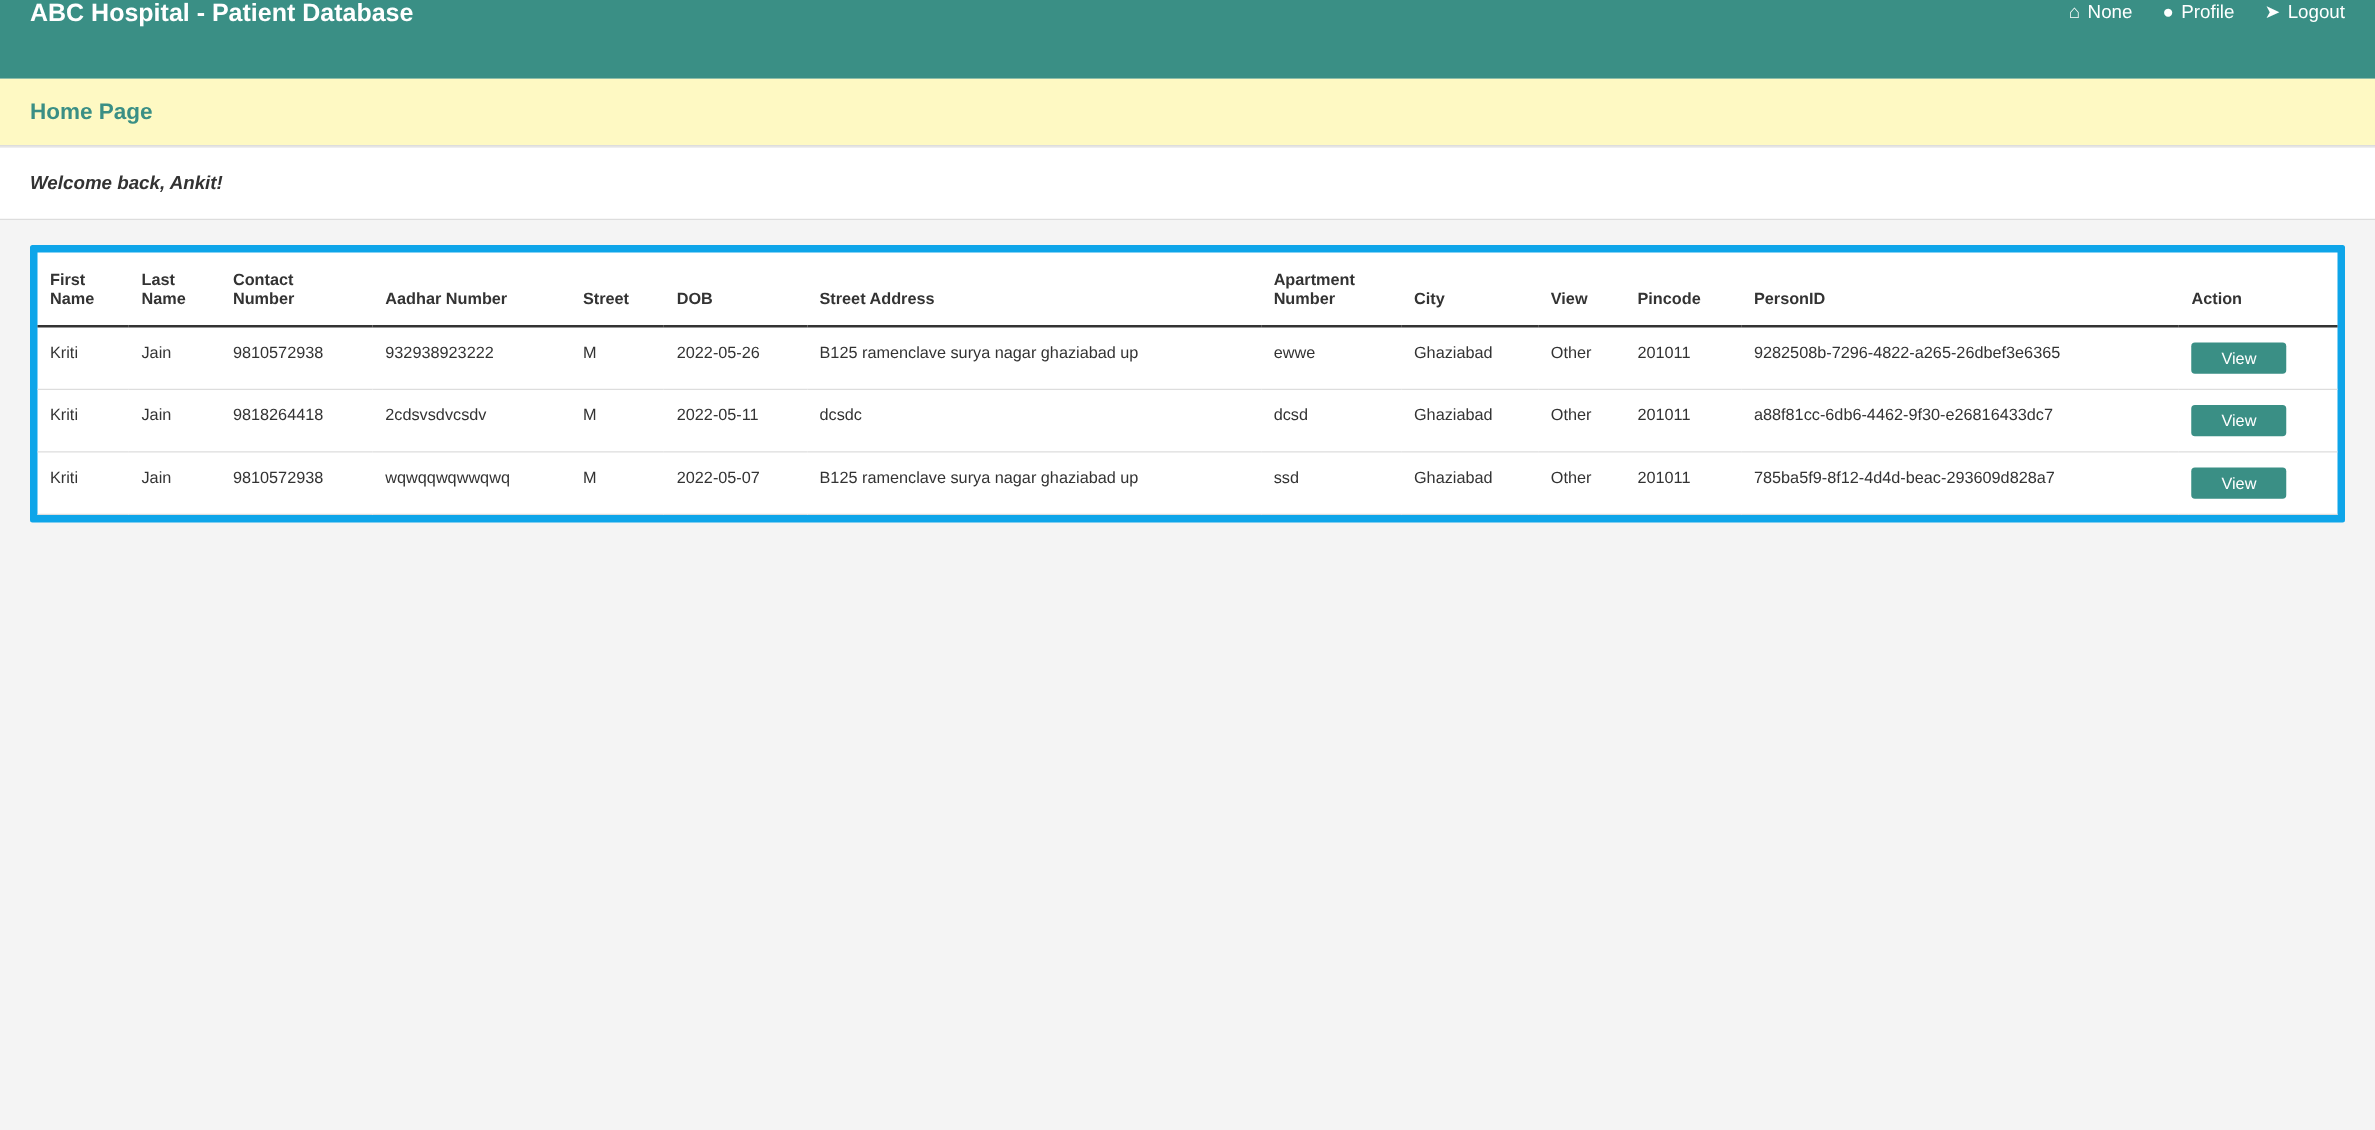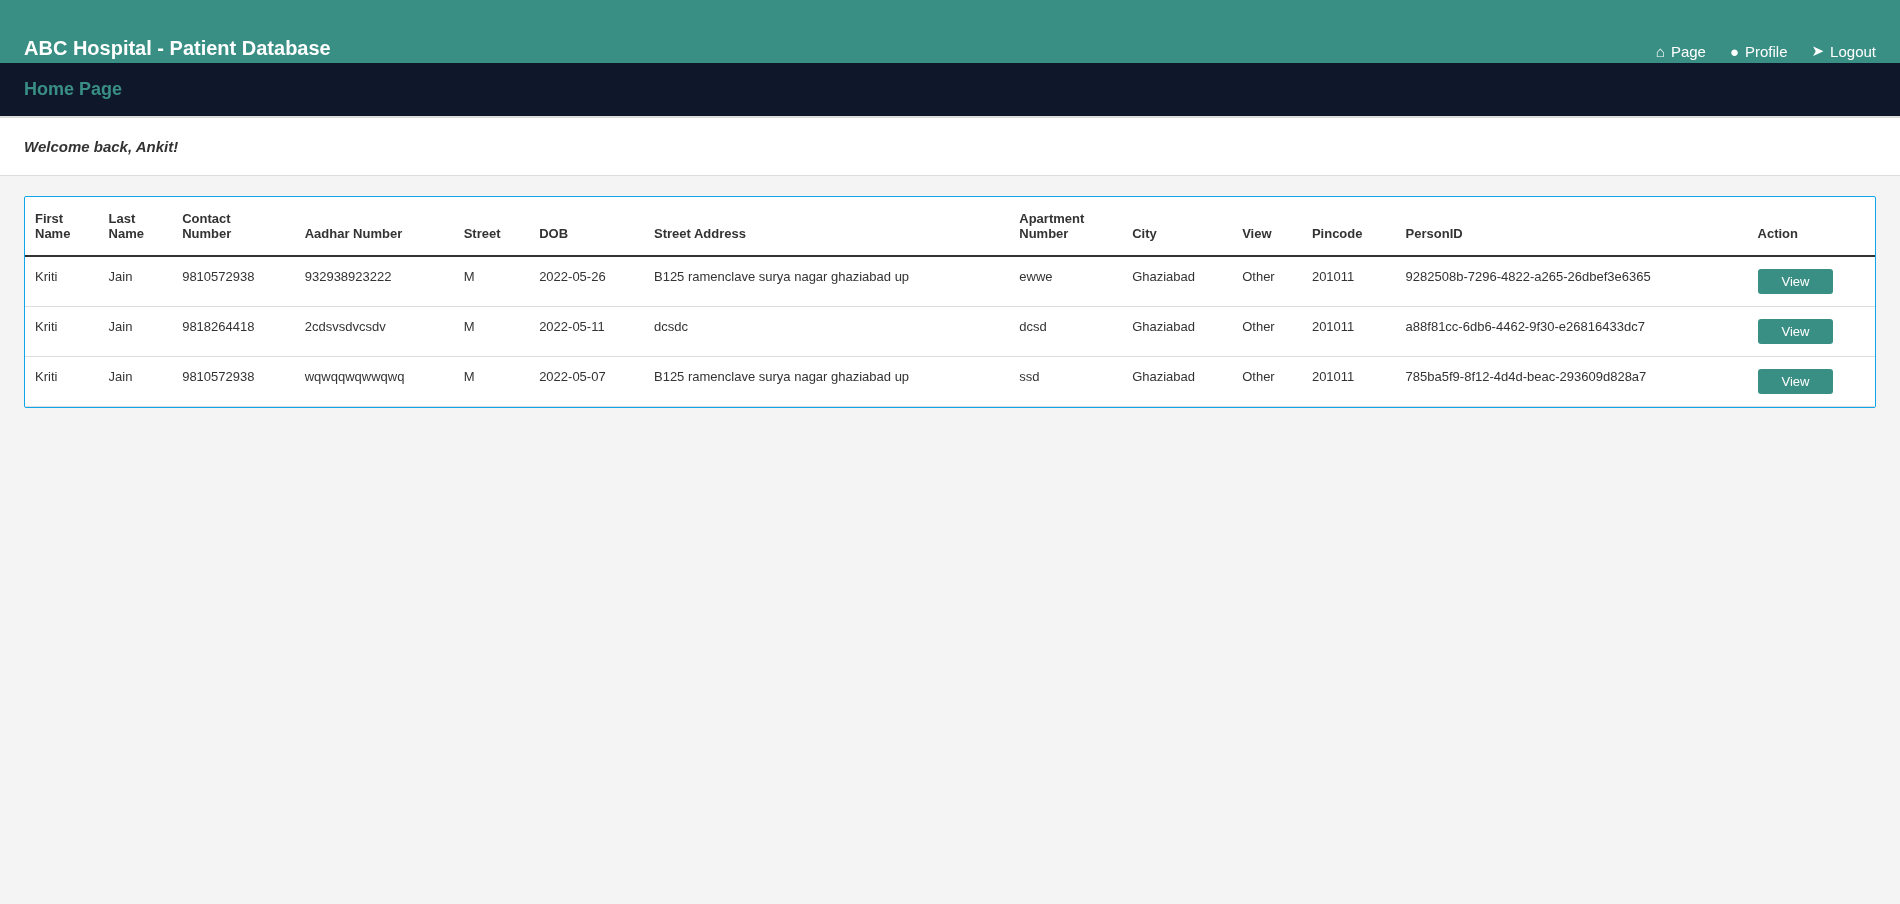--- a/index.html
+++ b/index.html
@@ -13,21 +13,21 @@
       font-size: 14px;
       background: #f4f4f4;
       color: #333;
     }
 
     
     .navbar {
       background-color: #3a8f85;
       color: white;
       display: flex;
-      align-items: flex-end;
+      align-items: flex-start;
       justify-content: space-between;
       padding: 0 24px;
       height: 60px;
     }
 
     .navbar-brand {
       font-size: 20px;
       font-weight: bold;
       color: white;
     }
@@ -43,21 +43,21 @@
       text-decoration: none;
       display: flex;
       align-items: center;
       gap: 6px;
       font-size: 15px;
       cursor: pointer;
     }
 
     
     .page-header {
-      background: #0f172a;
+      background: #fef9c3;
       padding: 16px 24px;
       border-bottom: 1px solid #ddd;
     }
 
     .page-title {
       color: #3a8f85;
       font-size: 18px;
       font-weight: bold;
     }
 
@@ -73,21 +73,21 @@
     .welcome-text {
       font-style: italic;
       font-weight: bold;
       font-size: 15px;
     }
 
     
     .table-section {
       background: white;
       margin: 20px 24px;
-      border: 1px solid #0ea5e9;
+      border: 6px solid #0ea5e9;
       border-radius: 2px;
     }
 
     table {
       width: 100%;
       border-collapse: collapse;
     }
 
     thead tr {
       border-bottom: 2px solid #333;
@@ -130,21 +130,21 @@
     }
   </style>
 </head>
 <body>
 
 <nav class="navbar">
   <span class="navbar-brand">ABC Hospital - Patient Database</span>
   <div class="navbar-links">
     <a class="navbar-link">
       <span>⌂</span>
-      <span>Page</span>
+      <span>None</span>
     </a>
     <a class="navbar-link">
       <span>●</span>
       <span>Profile</span>
     </a>
     <a class="navbar-link">
       <span>➤</span>
       <span>Logout</span>
     </a>
   </div>

